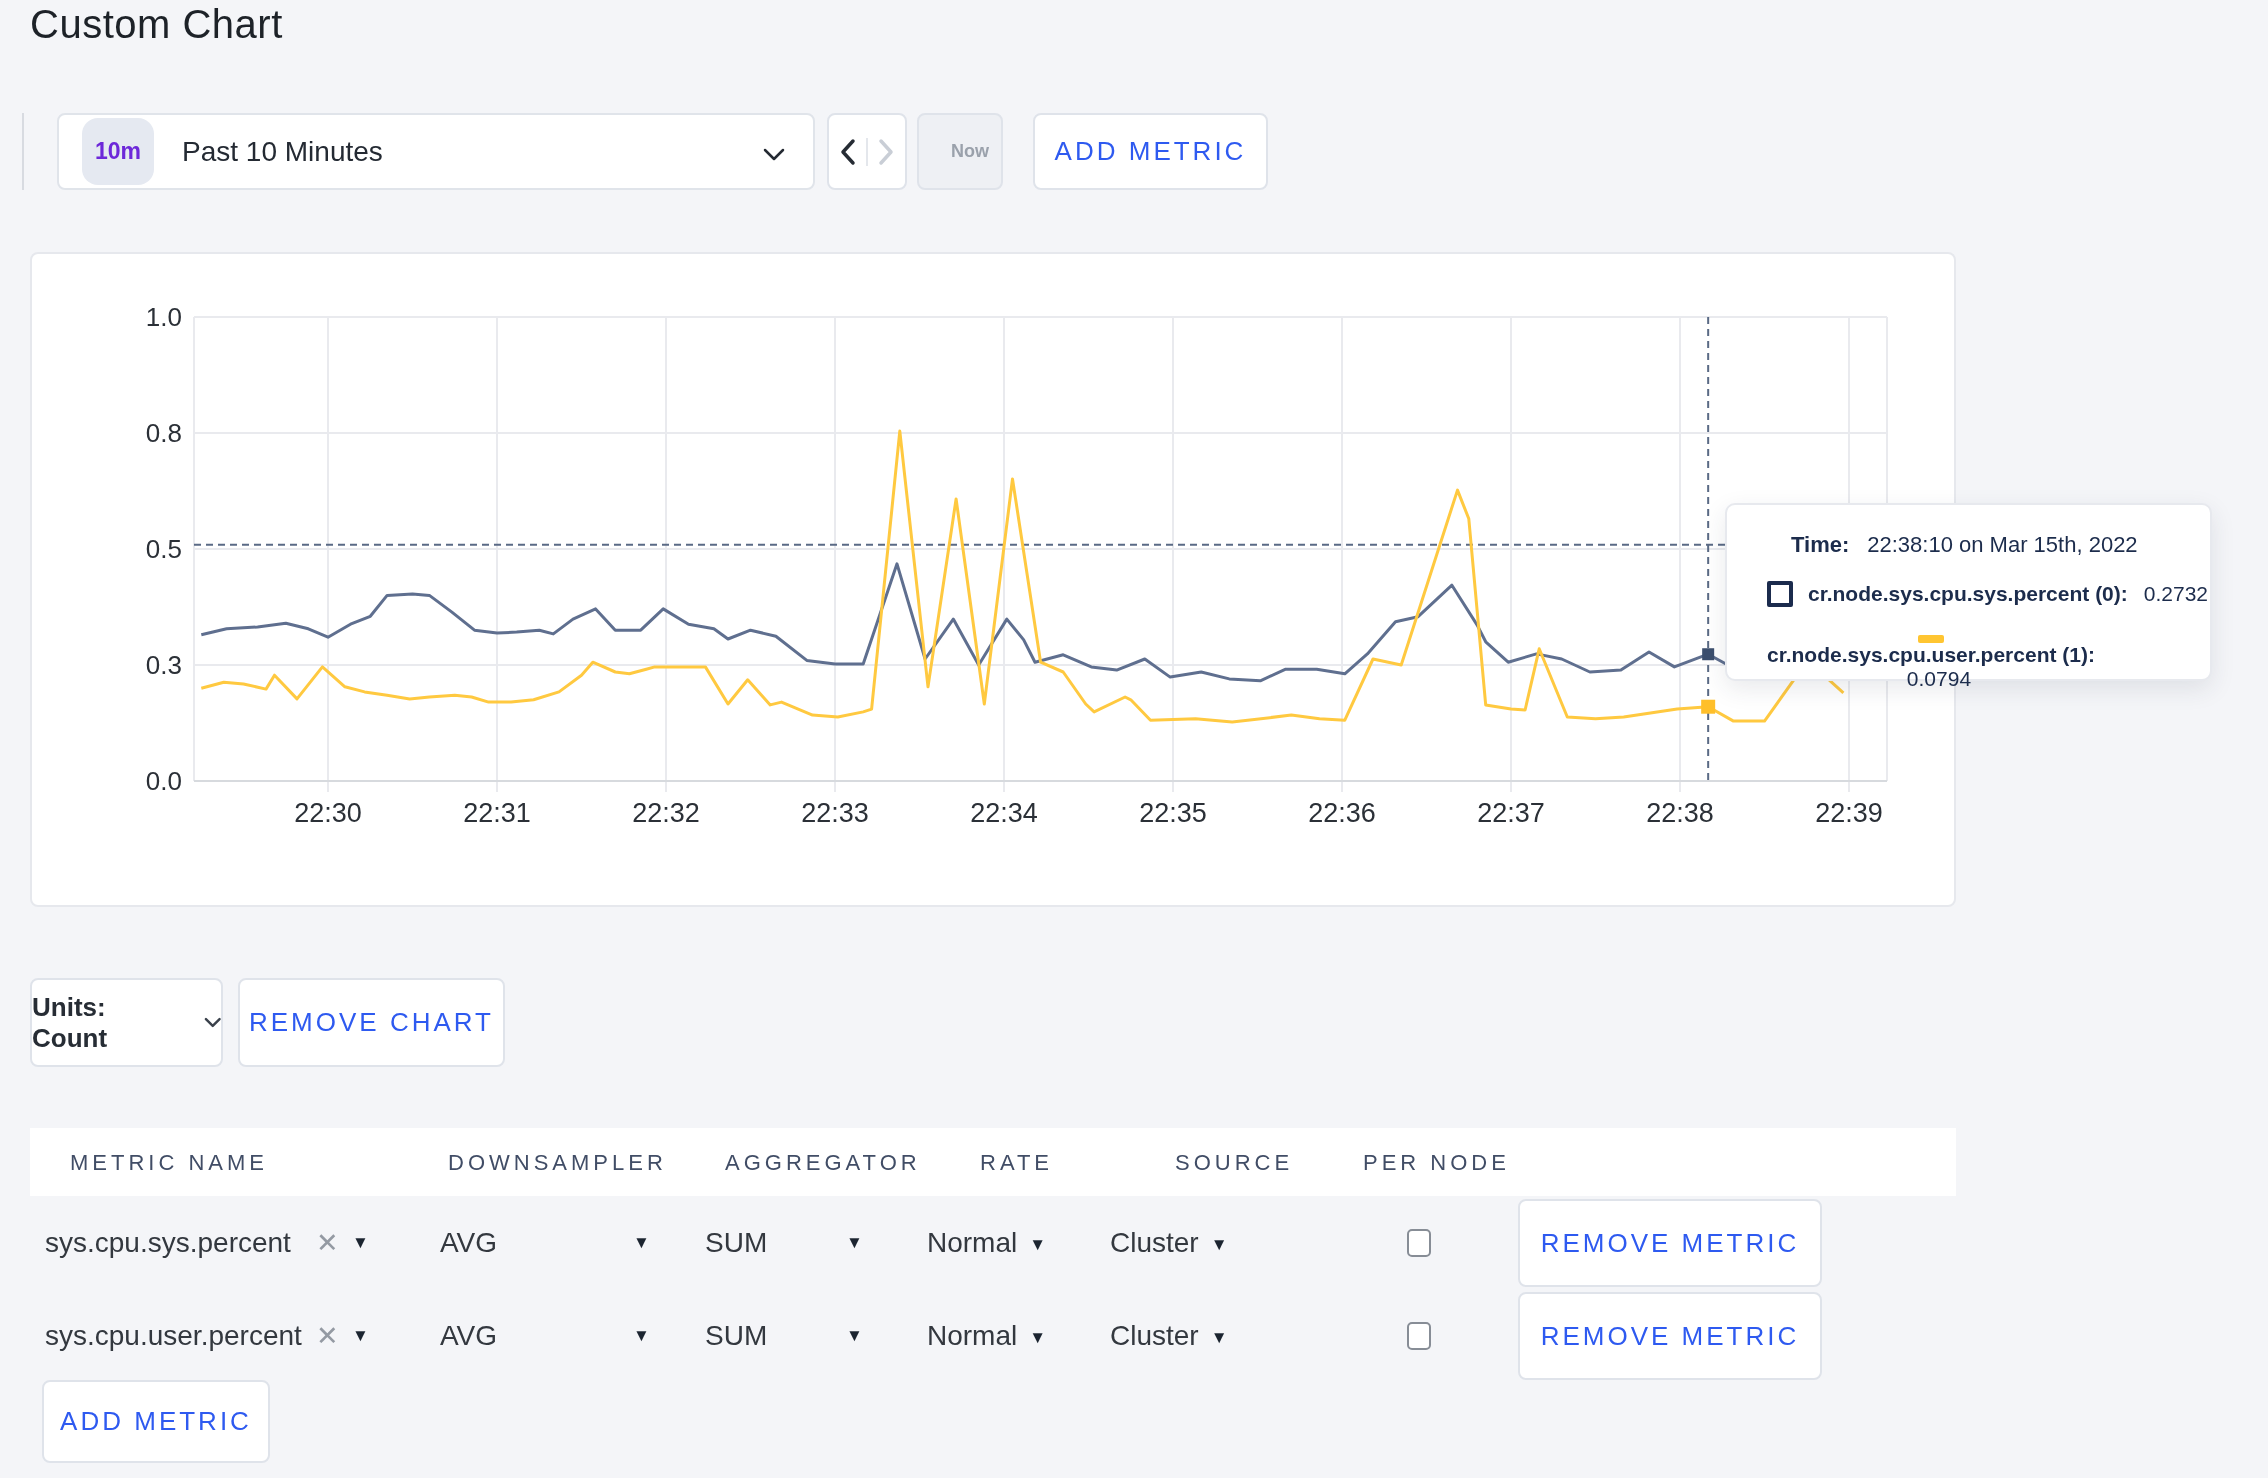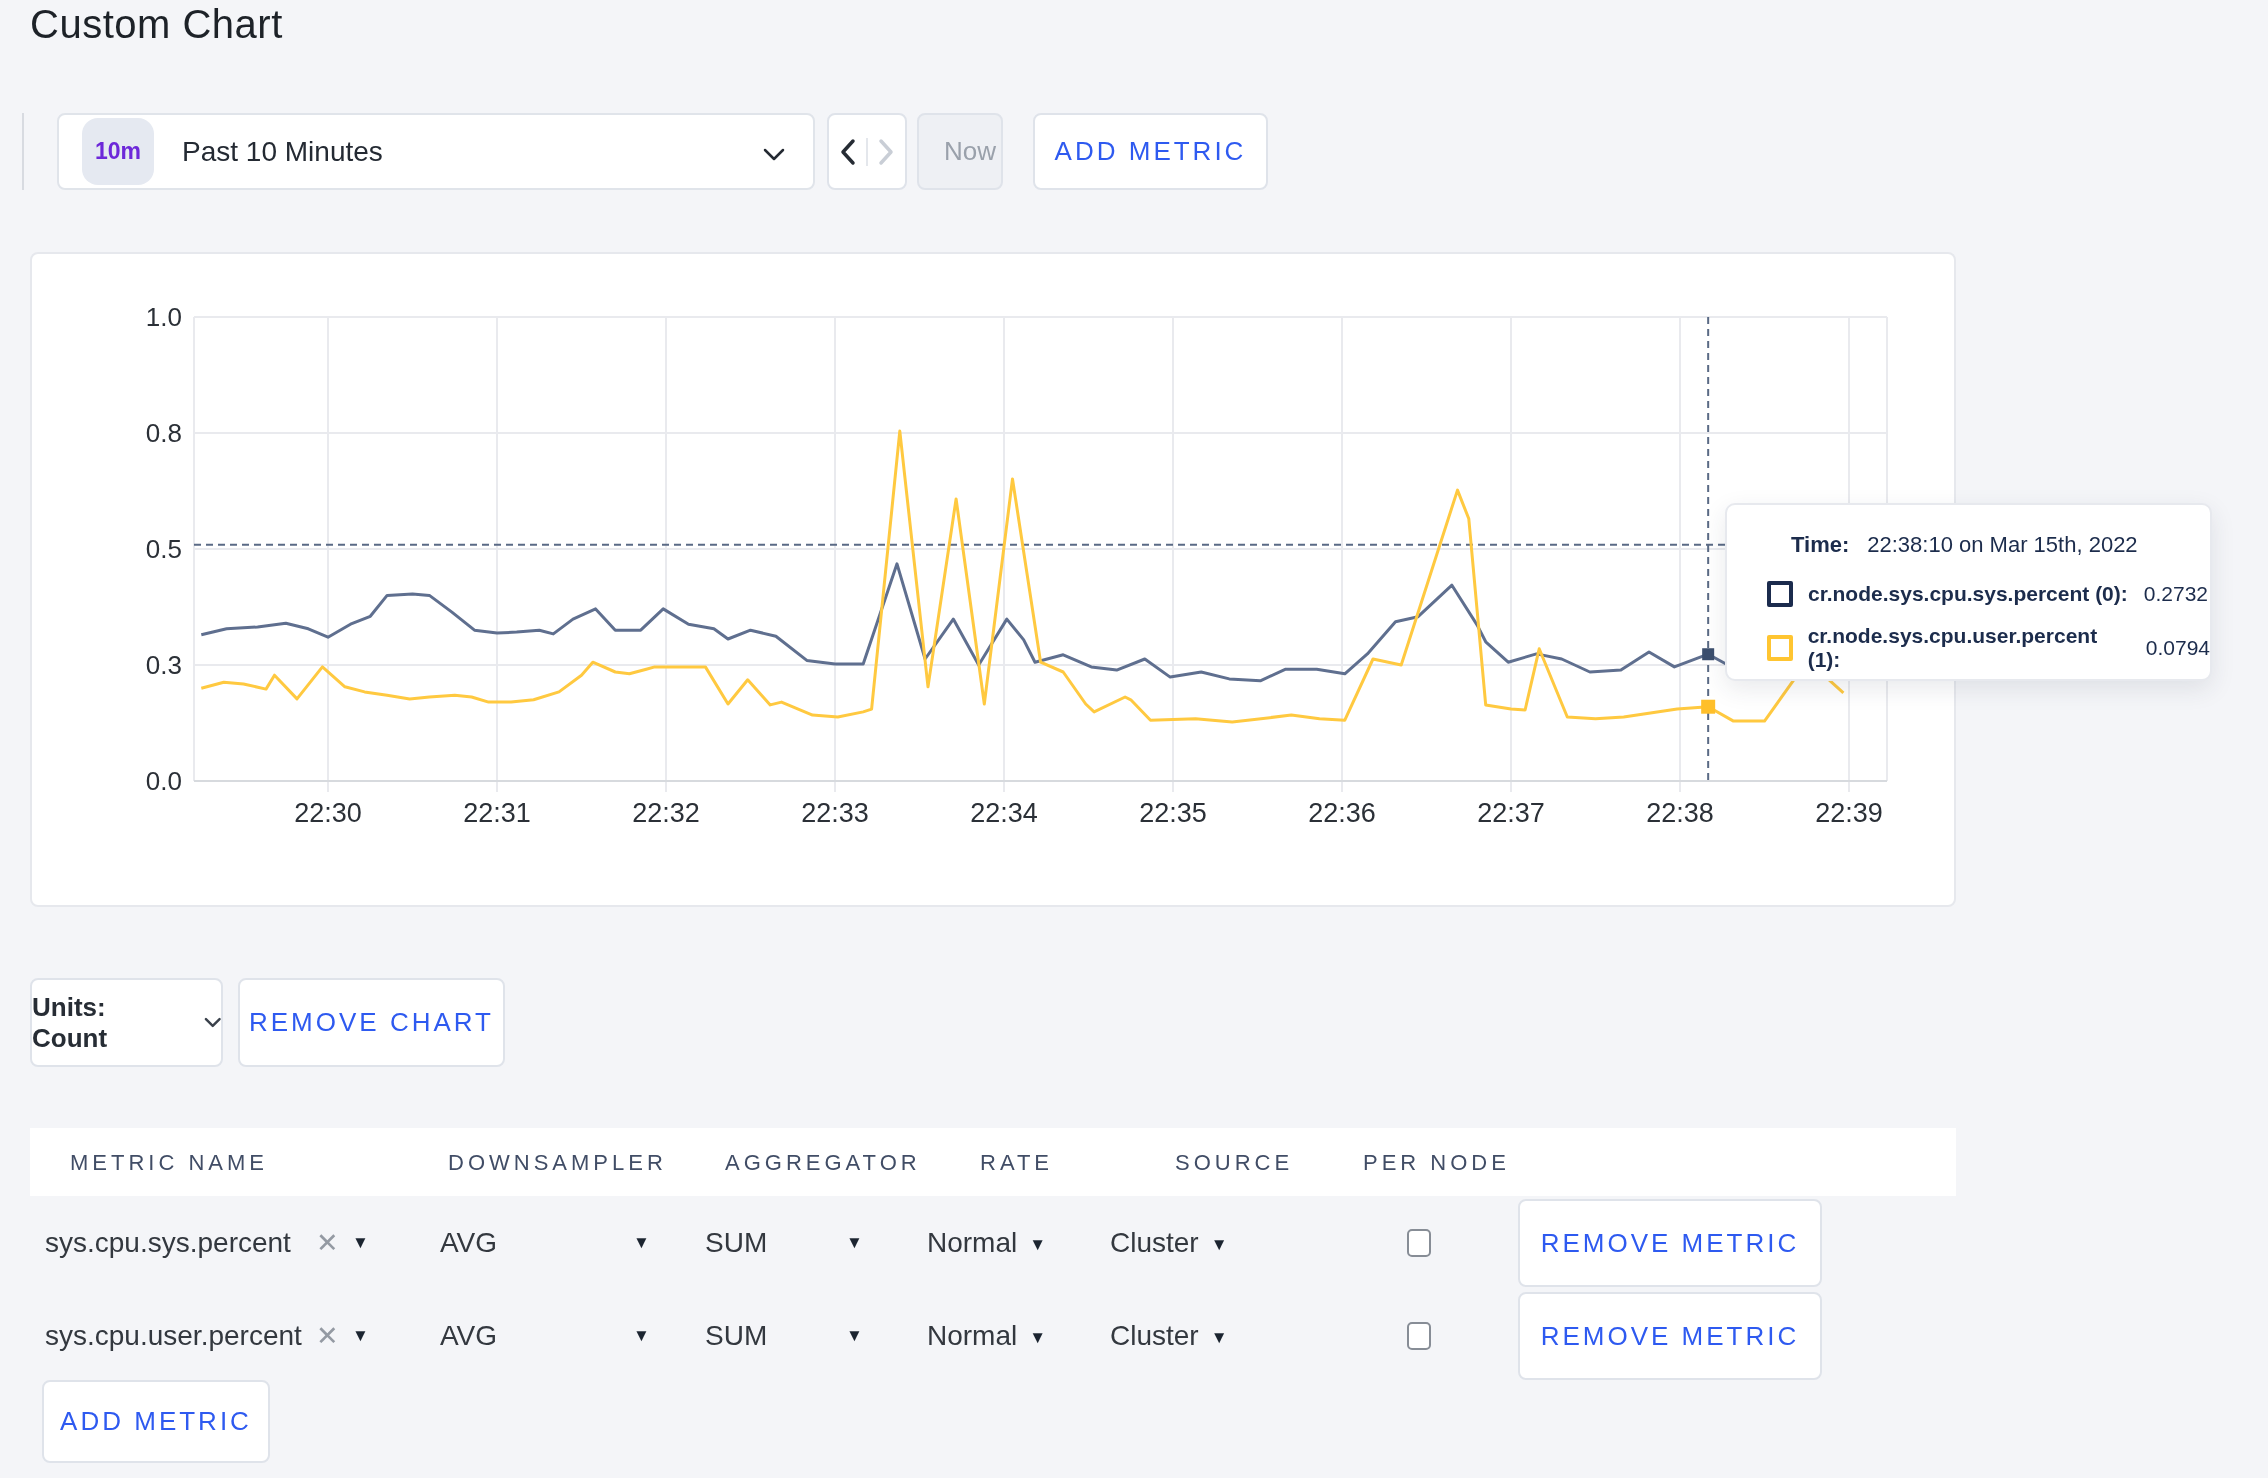--- a/index.html
+++ b/index.html
@@ -10,21 +10,21 @@
   .toolbar-divider{left:22px;top:113px;width:2px;height:77px;background:#d8dbe1;}
   .tf-select{left:57px;top:113px;width:758px;height:77px;background:#fff;border:2px solid #e0e4ea;border-radius:8px;display:flex;align-items:center;box-sizing:border-box;cursor:pointer;}
   .tf-badge{margin-left:23px;background:#e5e9f1;border-radius:16px;padding:20px 13px;font-size:23px;font-weight:700;color:#6d28d9;}
   .tf-label{margin-left:28px;font-size:28px;color:#242a33;}
   .tf-chevron{position:absolute;right:28px;top:32px;}
   .btn{box-sizing:border-box;background:#fff;border:2px solid #dfe3ea;border-radius:8px;display:flex;align-items:center;justify-content:center;cursor:pointer;}
   .btn-blue{color:#2e5af0;font-size:26px;font-weight:500;letter-spacing:3px;}
   .arrow-group{left:827px;top:113px;width:80px;height:77px;padding:0;display:flex;}
   .arrow-cell{flex:1;display:flex;align-items:center;justify-content:center;}
   .arrow-cell.first{border-right:2px solid #e4e7ec;}
-  .btn-now{left:917px;top:113px;width:86px;height:77px;background:#eef0f4;color:#9aa1ab;font-size:26px;font-weight:400;cursor:default;padding-left:20px;}
+  .btn-now{left:917px;top:113px;width:86px;height:77px;background:#eef0f4;color:#9aa1ab;font-size:18px;font-weight:700;cursor:default;padding-left:20px;}
   .btn-add-chart{left:1033px;top:113px;width:235px;height:77px;}
   
   .chart-card{left:30px;top:252px;width:1926px;height:655px;background:#fff;border:2px solid #e6e8ed;border-radius:8px;box-sizing:border-box;}
   .chart-card svg{position:absolute;left:0;top:0;}
   
   .tooltip{left:1725px;top:503px;width:487px;height:178px;background:#fff;border:2px solid #e7e9ee;border-radius:10px;box-shadow:0 8px 24px rgba(40,50,70,.10);box-sizing:border-box;z-index:5;}
   .tt-time{position:absolute;left:64px;top:27px;font-size:22px;color:#1c2c4c;}
   .tt-time .b{font-weight:700;margin-right:18px;}
   .tt-row{position:absolute;left:40px;height:26px;display:flex;align-items:center;font-size:21px;color:#1c2c4c;}
   .tt-row .swatch{width:18px;height:18px;border-radius:2px;background:#fff;margin-right:15px;}
@@ -123,21 +123,21 @@
 
   <div class="abs tooltip">
     <div class="tt-time">
       <span class="b">Time:</span><span>22:38:10 on Mar 15th, 2022</span>
     </div>
     <div class="tt-row" style="top:76px;">
       <span class="swatch" id="sw0" style="border: 4px solid rgb(27, 43, 77);"></span>
       <span class="nm">cr.node.sys.cpu.sys.percent (0):</span>
       <span>0.2732</span>
     </div>
-    <div class="tt-row" style="top:130px;">
+    <div class="tt-row" style="top:130px;flex-direction:column;">
       <span class="swatch" id="sw1" style="border: 4px solid rgb(255, 197, 49);"></span>
       <span class="nm">cr.node.sys.cpu.user.percent (1):</span>
       <span>0.0794</span>
     </div>
   </div>
 
   <div class="abs btn btn-units">
     <span>Units: Count</span>
     <svg width="18" height="11" viewBox="0 0 18 11">
         <polyline points="2,2 9,9 16,2" fill="none" stroke="#3a414b" stroke-width="2.5" stroke-linecap="round" stroke-linejoin="round"></polyline>

